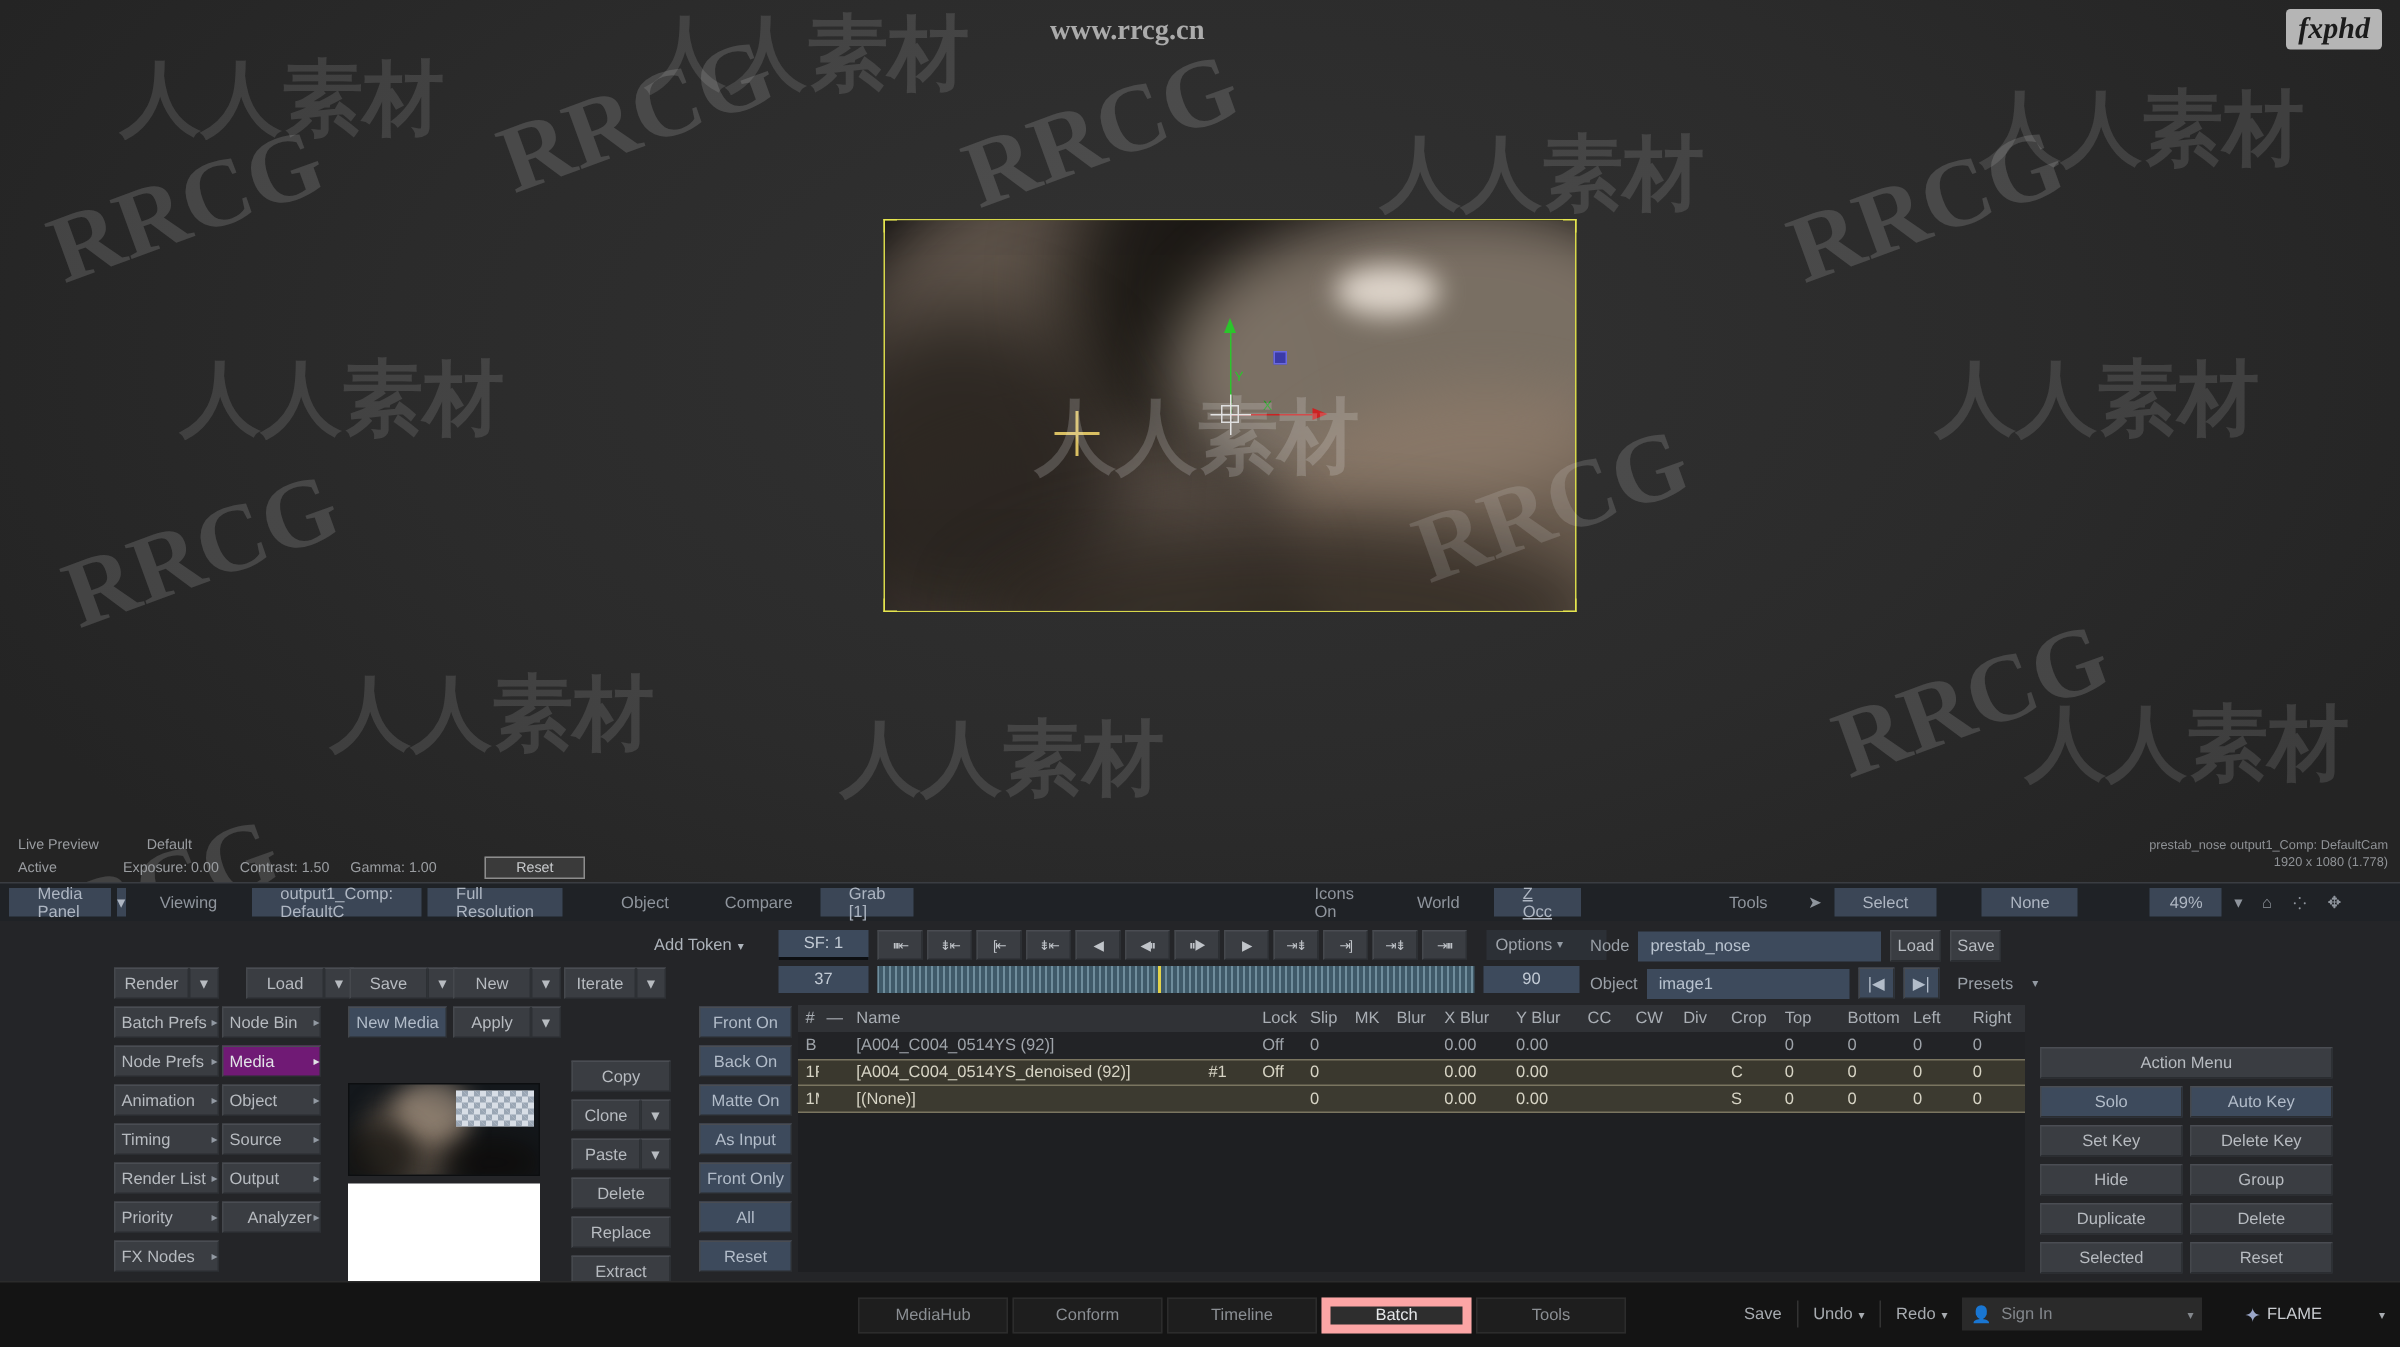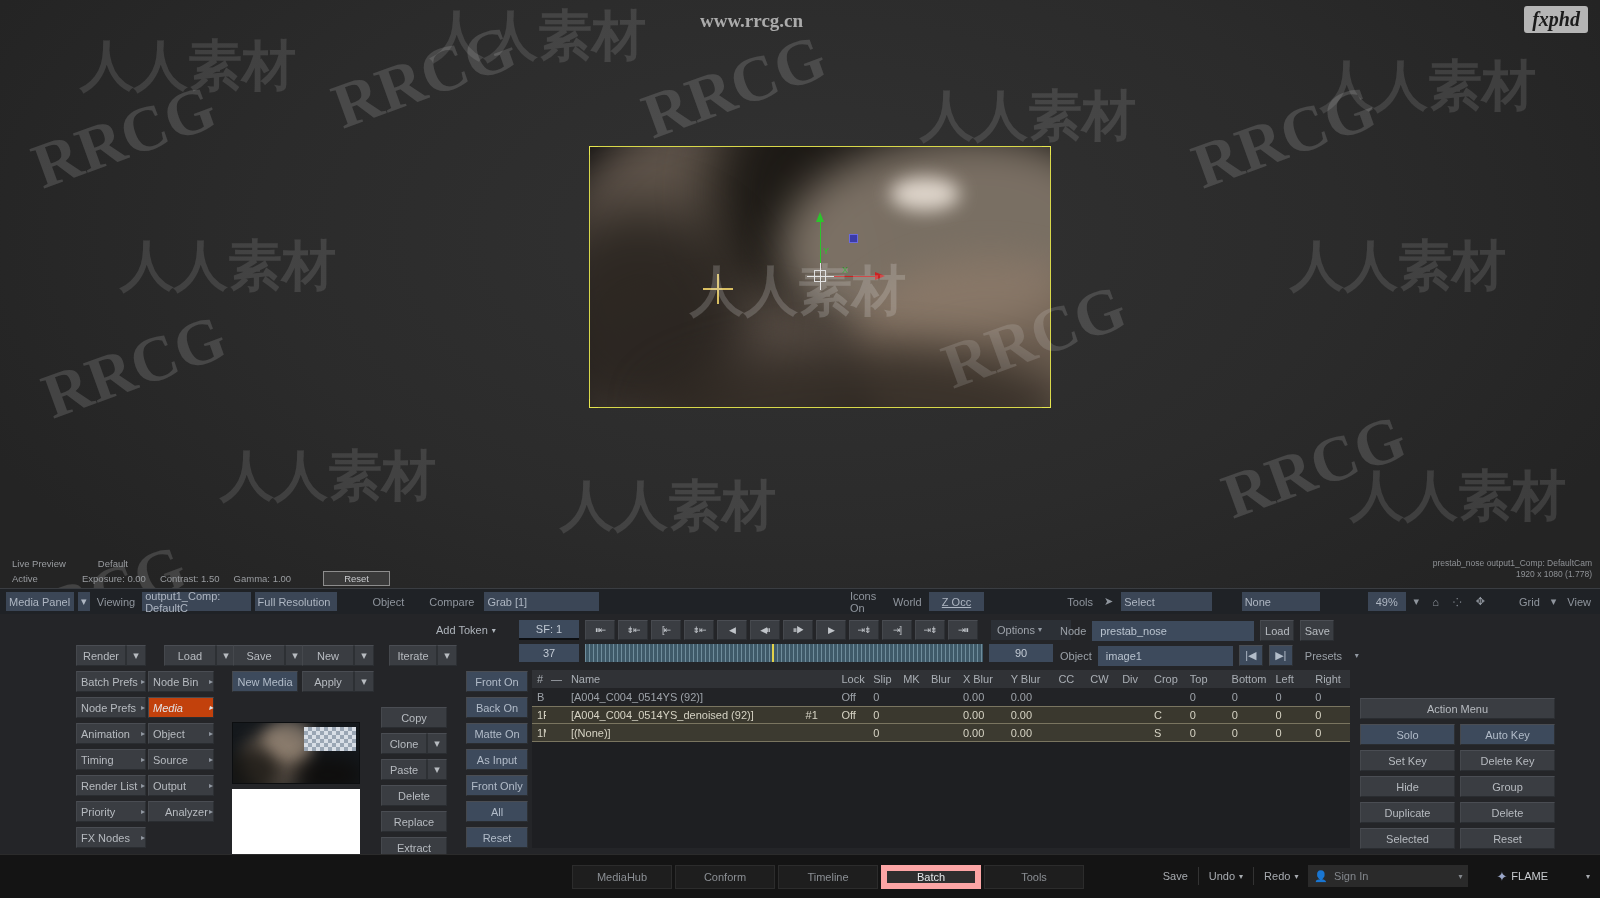--- a/index.html
+++ b/index.html
@@ -75,39 +75,39 @@
      font-family:"Liberation Serif", serif; opacity:.78; }
   #fxphd{ position:absolute; right:12px; top:6px; background:#cfcfcf; color:#1a1a1a; font-style:italic;
      font-weight:bold; font-size:20px; padding:2px 8px; border-radius:3px; font-family:"Liberation Serif",serif; opacity:.85;}
 
   
   #toolbar{
     position:absolute; left:0; top:588px; width:1600px; height:26px;
     background:#1f2226; border-top:1px solid #3a3d42;
     display:flex; align-items:center; gap:4px; padding:0 6px;
   }
-  .tb{ height:19px; display:flex; align-items:center; padding:0 3px; font-size:11px; }
+  .tb{ height:19px; display:flex; align-items:center; padding:0 19px; font-size:11px; }
   .tb-blue{ background:#3b4656; color:#aeb6c2; }
   .tb-flat{ background:transparent; color:#8f959d; }
 
   
   #panel{
     position:absolute; left:0; top:614px; width:1600px; height:240px;
     background:#242528;
   }
 
   .btn{
     background:#3a3d42; color:#b7bbc0; font-size:11px;
     height:21px; display:flex; align-items:center; justify-content:center;
     border-top:1px solid #4a4d53; border-left:1px solid #45484d;
     border-right:1px solid #2d3034; border-bottom:1px solid #2a2d31;
     user-select:none;
   }
   .btn.blue{ background:#3d4a5c; color:#b2bcc9; }
-  .btn.sel{ background:#c2410c; color:#e2e4e7; font-style:italic; }
+  .btn.sel{ background:#701a75; color:#e2e4e7; }
   .btn.lbl{ background:transparent; border:none; color:#9aa0a7; justify-content:flex-start; }
   .btn .rtri{ margin-left:auto; font-size:8px; color:#9299a2; }
   .split{ display:flex; }
   .split .main{ flex:1; }
   .split .drop{ width:20px; border-left:1px solid #2d3034; }
 
   
   #col-a{ position:absolute; left:76px; top:31px; width:70px; display:flex; flex-direction:column; gap:5px;}
   #col-b{ position:absolute; left:148px; top:31px; width:66px; display:flex; flex-direction:column; gap:5px;}
 
@@ -319,21 +319,21 @@
     <div class="btn drop">▾</div>
   </div>
   <div style="position:absolute;left:233px;top:31px;width:72px;" class="split">
     <div class="btn main">Save</div>
     <div class="btn drop">▾</div>
   </div>
   <div style="position:absolute;left:302px;top:31px;width:72px;" class="split">
     <div class="btn main">New</div>
     <div class="btn drop">▾</div>
   </div>
-  <div style="position:absolute;left:389px;top:31px;width:68px;" class="split">
+  <div style="position:absolute;left:376px;top:31px;width:68px;" class="split">
     <div class="btn main">Iterate</div>
     <div class="btn drop">▾</div>
   </div>
 
   <div style="position:absolute;left:232px;top:57px;width:66px;" class="btn blue">New Media</div>
   <div style="position:absolute;left:302px;top:57px;width:72px;" class="split">
     <div class="btn main">Apply</div>
     <div class="btn drop">▾</div>
   </div>
 

